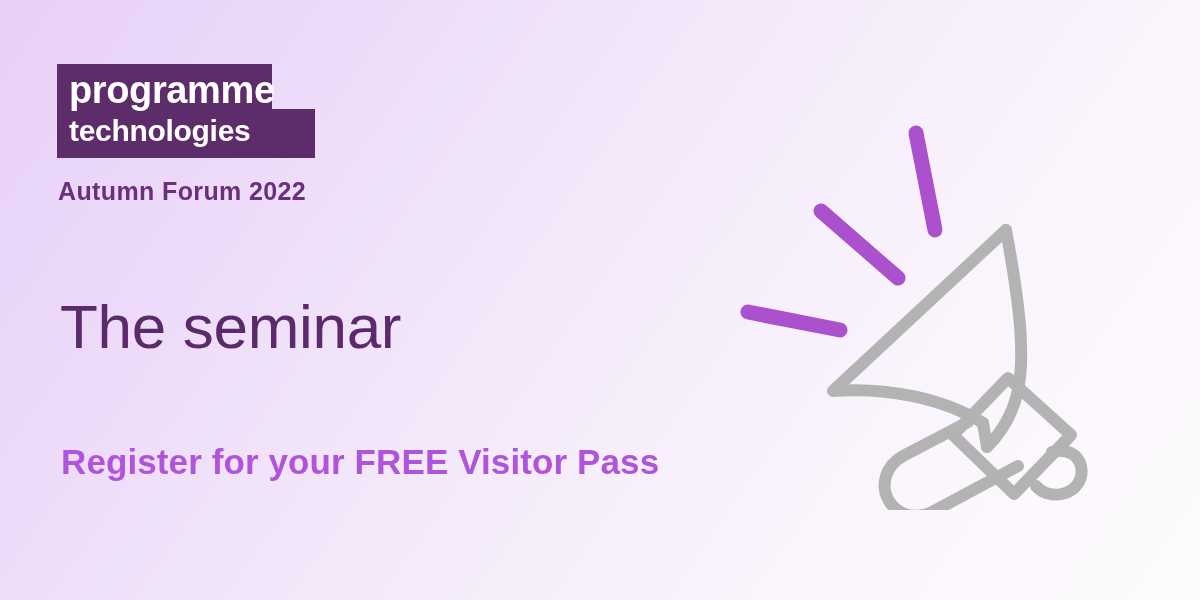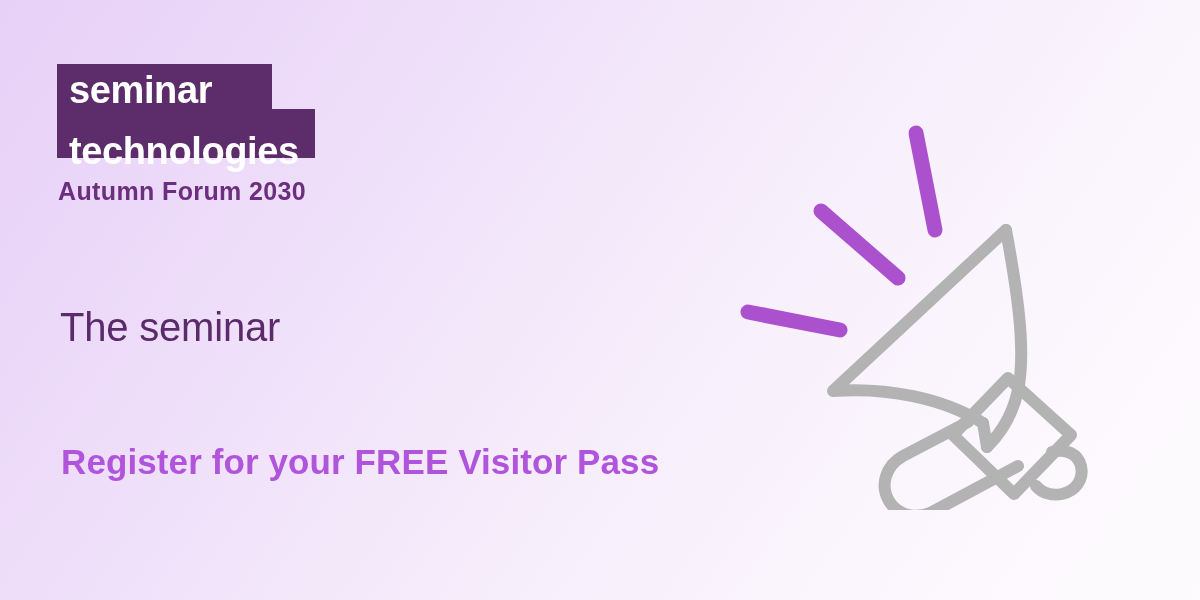--- a/index.html
+++ b/index.html
@@ -69,22 +69,22 @@
     white-space: nowrap;
     line-height: 1;
   }
 
   .logo-line-1 {
     top: 7px;
     font-size: 38px;
   }
 
   .logo-line-2 {
-    top: 68px;
-    font-size: 38px;
+    top: 52px;
+    font-size: 30px;
   }
 
   #logo-subtitle {
     position: absolute;
     left: 58px;
     top: 177px;
     font-family: "Liberation Sans", sans-serif;
     font-weight: bold;
     font-size: 25px;
     letter-spacing: 0.015em;
@@ -96,21 +96,21 @@
   #headline {
     position: absolute;
     left: 60px;
     top: 292px;
     width: 700px;
   }
 
   .headline-line {
     font-family: "Liberation Sans", sans-serif;
     font-weight: 300;
-    font-size: 40px;
+    font-size: 62px;
     line-height: 70px;
     letter-spacing: -0.005em;
     color: #5b2a6b;
     white-space: nowrap;
   }
 
   #subheadline {
     position: absolute;
     left: 61px;
     top: 440px;
@@ -139,25 +139,25 @@
   }
 </style>
 </head>
 <body>
 
 <div id="banner">
 
   <div id="logo-block">
     <div class="logo-bg-top"></div>
     <div class="logo-bg-bottom"></div>
-    <div class="logo-line logo-line-1">seminar</div>
+    <div class="logo-line logo-line-1">programme</div>
     <div class="logo-line logo-line-2">technologies</div>
   </div>
 
-  <div id="logo-subtitle">Autumn Forum 2030</div>
+  <div id="logo-subtitle">Autumn Forum 2022</div>
 
   <div id="headline">
     <div class="headline-line">The seminar</div>
   </div>
 
   <div id="subheadline">Register for your FREE Visitor Pass</div>
 
   <div id="megaphone">
     <svg viewBox="0 0 440 420" xmlns="http://www.w3.org/2000/svg">
 

